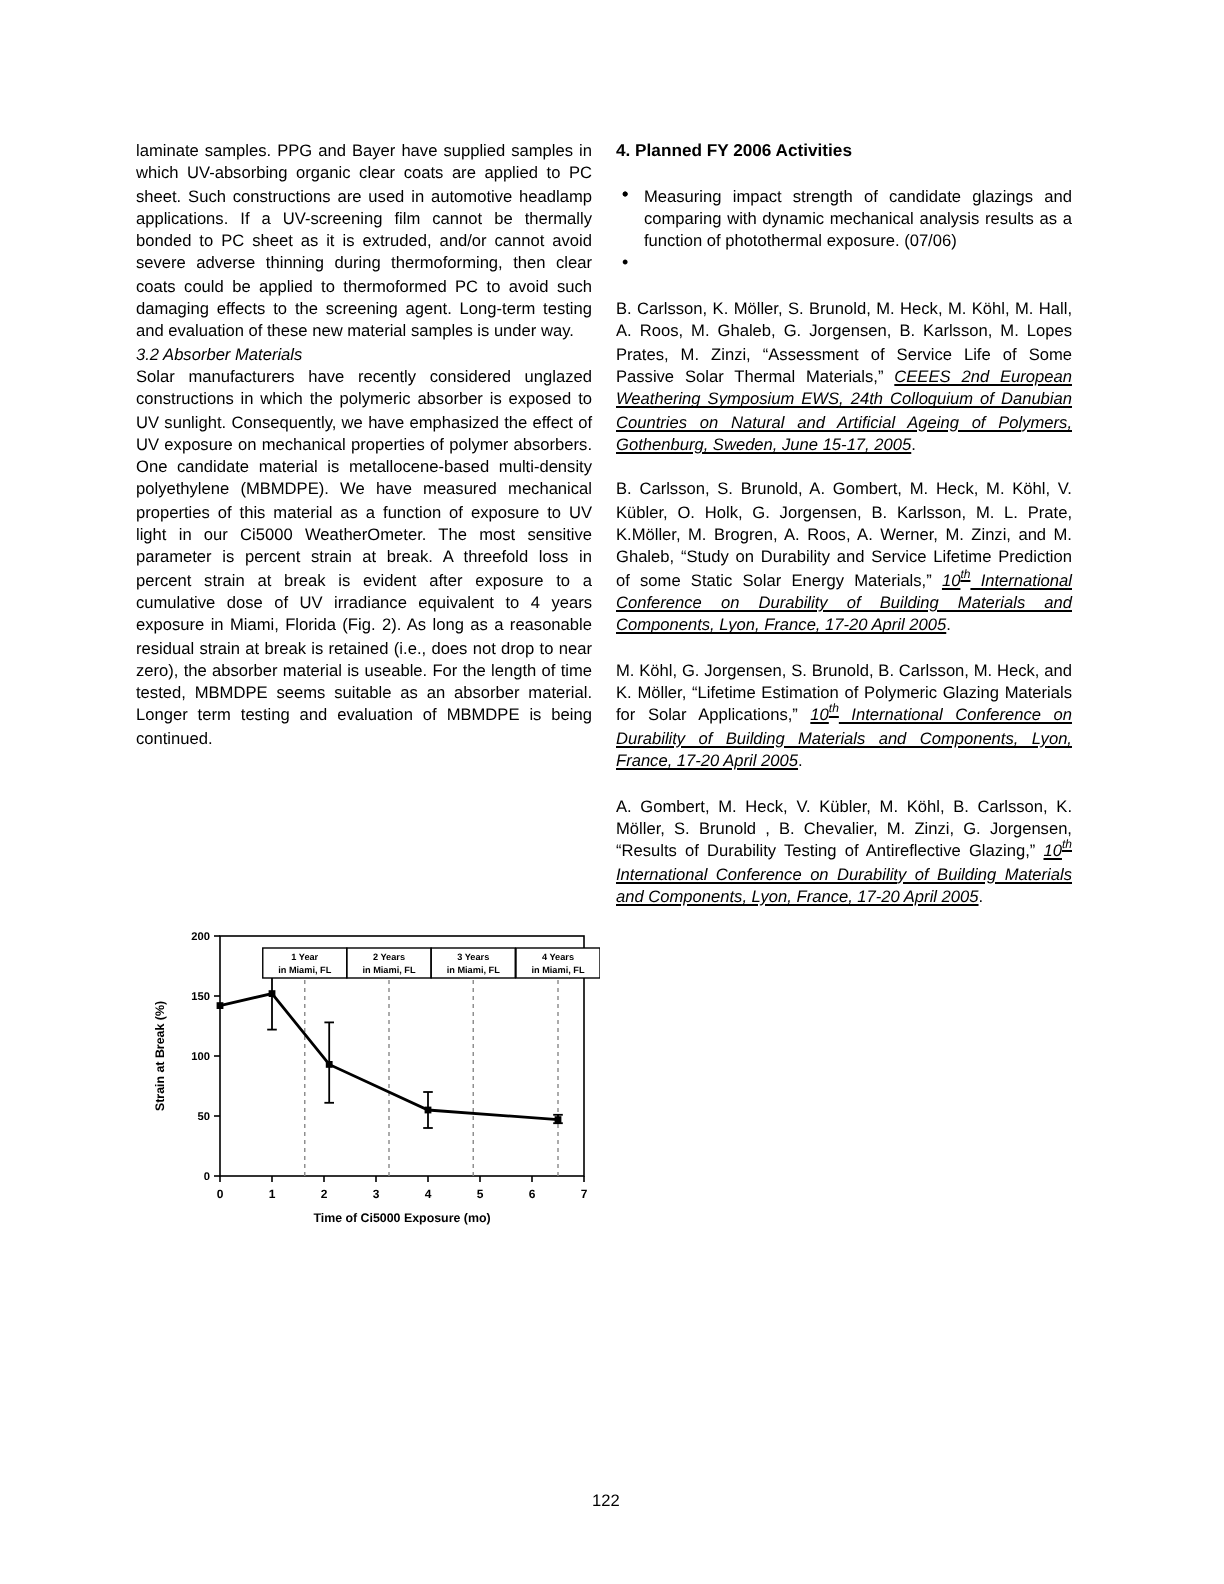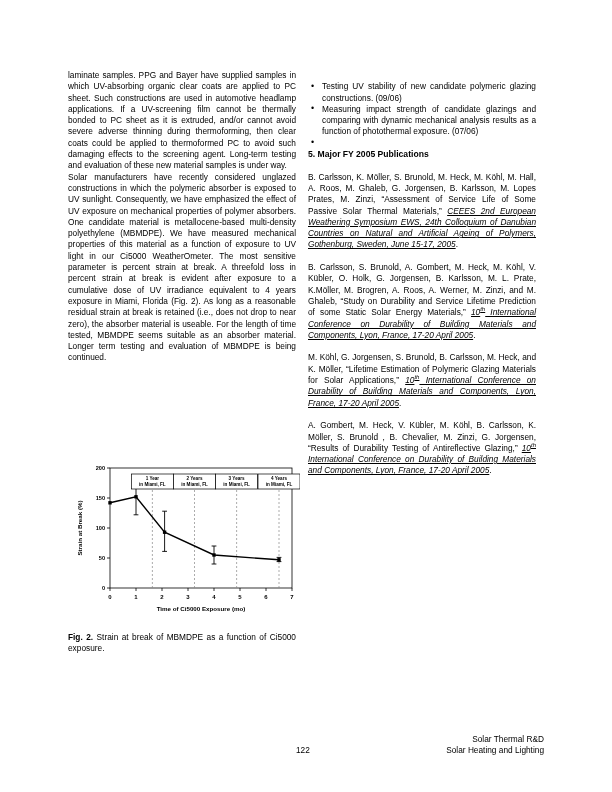--- a/index.html
+++ b/index.html
@@ -118,20 +118,21 @@
 </style>
 </head>
 <body>
 
 <div class="page">
 
   <div class="col col-left">
 
     <p class="para">laminate samples. PPG and Bayer have supplied samples in which UV-absorbing organic clear coats are applied to PC sheet. Such constructions are used in automotive headlamp applications. If a UV-screening film cannot be thermally bonded to PC sheet as it is extruded, and/or cannot avoid severe adverse thinning during thermoforming, then clear coats could be applied to thermoformed PC to avoid such damaging effects to the screening agent. Long-term testing and evaluation of these new material samples is under way.</p>
 
+    <h3 class="subsec">3.2  Absorber Materials</h3>
 
     <p class="para">Solar manufacturers have recently considered unglazed constructions in which the polymeric absorber is exposed to UV sunlight. Consequently, we have emphasized the effect of UV exposure on mechanical properties of polymer absorbers. One candidate material is metallocene-based multi-density polyethylene (MBMDPE). We have measured mechanical properties of this material as a function of exposure to UV light in our Ci5000 WeatherOmeter. The most sensitive parameter is percent strain at break. A threefold loss in percent strain at break is evident after exposure to a cumulative dose of UV irradiance equivalent to 4 years exposure in Miami, Florida (Fig. 2). As long as a reasonable residual strain at break is retained (i.e., does not drop to near zero), the absorber material is useable. For the length of time tested, MBMDPE seems suitable as an absorber material. Longer term testing and evaluation of MBMDPE is being continued.</p>
   </div>
 
   <div class="figure">
     <div class="chart-box">
       <svg id="chart-svg" width="232" height="168" viewBox="0 0 232 168">
           <rect x="42" y="10" width="182" height="120" fill="none" stroke="#000" stroke-width="0.8"></rect>
           <line x1="84.38" y1="32" x2="84.38" y2="130" stroke="#888" stroke-width="0.7" stroke-dasharray="2,2"></line>
           <line x1="126.5" y1="32" x2="126.5" y2="130" stroke="#888" stroke-width="0.7" stroke-dasharray="2,2"></line>
@@ -190,53 +191,46 @@
           <text x="126.5" y="22.2" text-anchor="middle" font-size="4.6" font-family="&quot;Liberation Sans&quot;, sans-serif" font-weight="bold" fill="#000">2 Years</text>
           <text x="126.5" y="28.4" text-anchor="middle" font-size="4.6" font-family="&quot;Liberation Sans&quot;, sans-serif" font-weight="bold" fill="#000">in Miami, FL</text>
           <rect x="147.62" y="16" width="42" height="15" fill="#fff" stroke="#000" stroke-width="0.7"></rect>
           <text x="168.62" y="22.2" text-anchor="middle" font-size="4.6" font-family="&quot;Liberation Sans&quot;, sans-serif" font-weight="bold" fill="#000">3 Years</text>
           <text x="168.62" y="28.4" text-anchor="middle" font-size="4.6" font-family="&quot;Liberation Sans&quot;, sans-serif" font-weight="bold" fill="#000">in Miami, FL</text>
           <rect x="190" y="16" width="42" height="15" fill="#fff" stroke="#000" stroke-width="0.7"></rect>
           <text x="211" y="22.2" text-anchor="middle" font-size="4.6" font-family="&quot;Liberation Sans&quot;, sans-serif" font-weight="bold" fill="#000">4 Years</text>
           <text x="211" y="28.4" text-anchor="middle" font-size="4.6" font-family="&quot;Liberation Sans&quot;, sans-serif" font-weight="bold" fill="#000">in Miami, FL</text>
         </svg>
     </div>
-    <div class="fig-caption">
-      <span class="bd">Fig. 2.</span><span> Strain at break of MBMDPE as a function of Ci5000 exposure.</span>
-    </div>
   </div>
 
   <div class="col col-right">
 
+    <h2 class="sec">4.  Planned FY 2006 Activities</h2>
     <div class="spacer"></div>
 
 
     <ul class="bullets" id="bullet-list">
-        <li><span class="dot">•</span><span>Testing UV stability of new candidate polymeric glazing constructions. (09/06)</span></li>
+        <li><span class="dot">•</span></li>
         <li><span class="dot">•</span><span>Measuring impact strength of candidate glazings and comparing with dynamic mechanical analysis results as a function of photothermal exposure. (07/06)</span></li>
         <li><span class="dot">•</span></li>
       </ul>
 
     <div class="spacer"></div>
 
-    <h2 class="sec">5.  Major FY 2005 Publications</h2>
     <div class="spacer"></div>
 
     <div id="publication-list">
         <p class="para"><span>B. Carlsson, K. Möller, S. Brunold, M. Heck, M. Köhl, M. Hall, A. Roos, M. Ghaleb, G. Jorgensen, B. Karlsson, M. Lopes Prates, M. Zinzi, “Assessment of Service Life of Some Passive Solar Thermal Materials,” </span><span class="it">CEEES 2nd European Weathering Symposium EWS, 24th Colloquium of Danubian Countries on Natural and Artificial Ageing of Polymers, Gothenburg, Sweden, June 15-17, 2005</span><span>.</span></p>
         <div class="spacer"></div>
         <p class="para"><span>B. Carlsson, S. Brunold, A. Gombert, M. Heck, M. Köhl, V. Kübler, O. Holk, G. Jorgensen, B. Karlsson, M. L. Prate, K.Möller, M. Brogren, A. Roos, A. Werner, M. Zinzi, and M. Ghaleb, “Study on Durability and Service Lifetime Prediction of some Static Solar Energy Materials,” </span><span class="it">10</span><sup class="it">th</sup><span class="it"> International Conference on Durability of Building Materials and Components, Lyon, France, 17-20 April 2005</span><span>.</span></p>
         <div class="spacer"></div>
         <p class="para"><span>M. Köhl, G. Jorgensen, S. Brunold, B. Carlsson, M. Heck, and K. Möller, “Lifetime Estimation of Polymeric Glazing Materials for Solar Applications,” </span><span class="it">10</span><sup class="it">th</sup><span class="it"> International Conference on Durability of Building Materials and Components, Lyon, France, 17-20 April 2005</span><span>.</span></p>
         <div class="spacer"></div>
         <p class="para"><span>A. Gombert, M. Heck, V. Kübler, M. Köhl, B. Carlsson, K. Möller, S. Brunold , B. Chevalier, M. Zinzi, G. Jorgensen, “Results of Durability Testing of Antireflective Glazing,” </span><span class="it">10</span><sup class="it">th</sup><span class="it"> International Conference on Durability of Building Materials and Components, Lyon, France, 17-20 April 2005</span><span>.</span></p>
       </div>
   </div>
 
   <div class="footer">
     <div class="page-num">122</div>
-    <div class="footer-right">
-      <div>Solar Thermal R&amp;D</div>
-      <div>Solar Heating and Lighting</div>
-    </div>
   </div>
 
 </div>
 
 </body></html>

